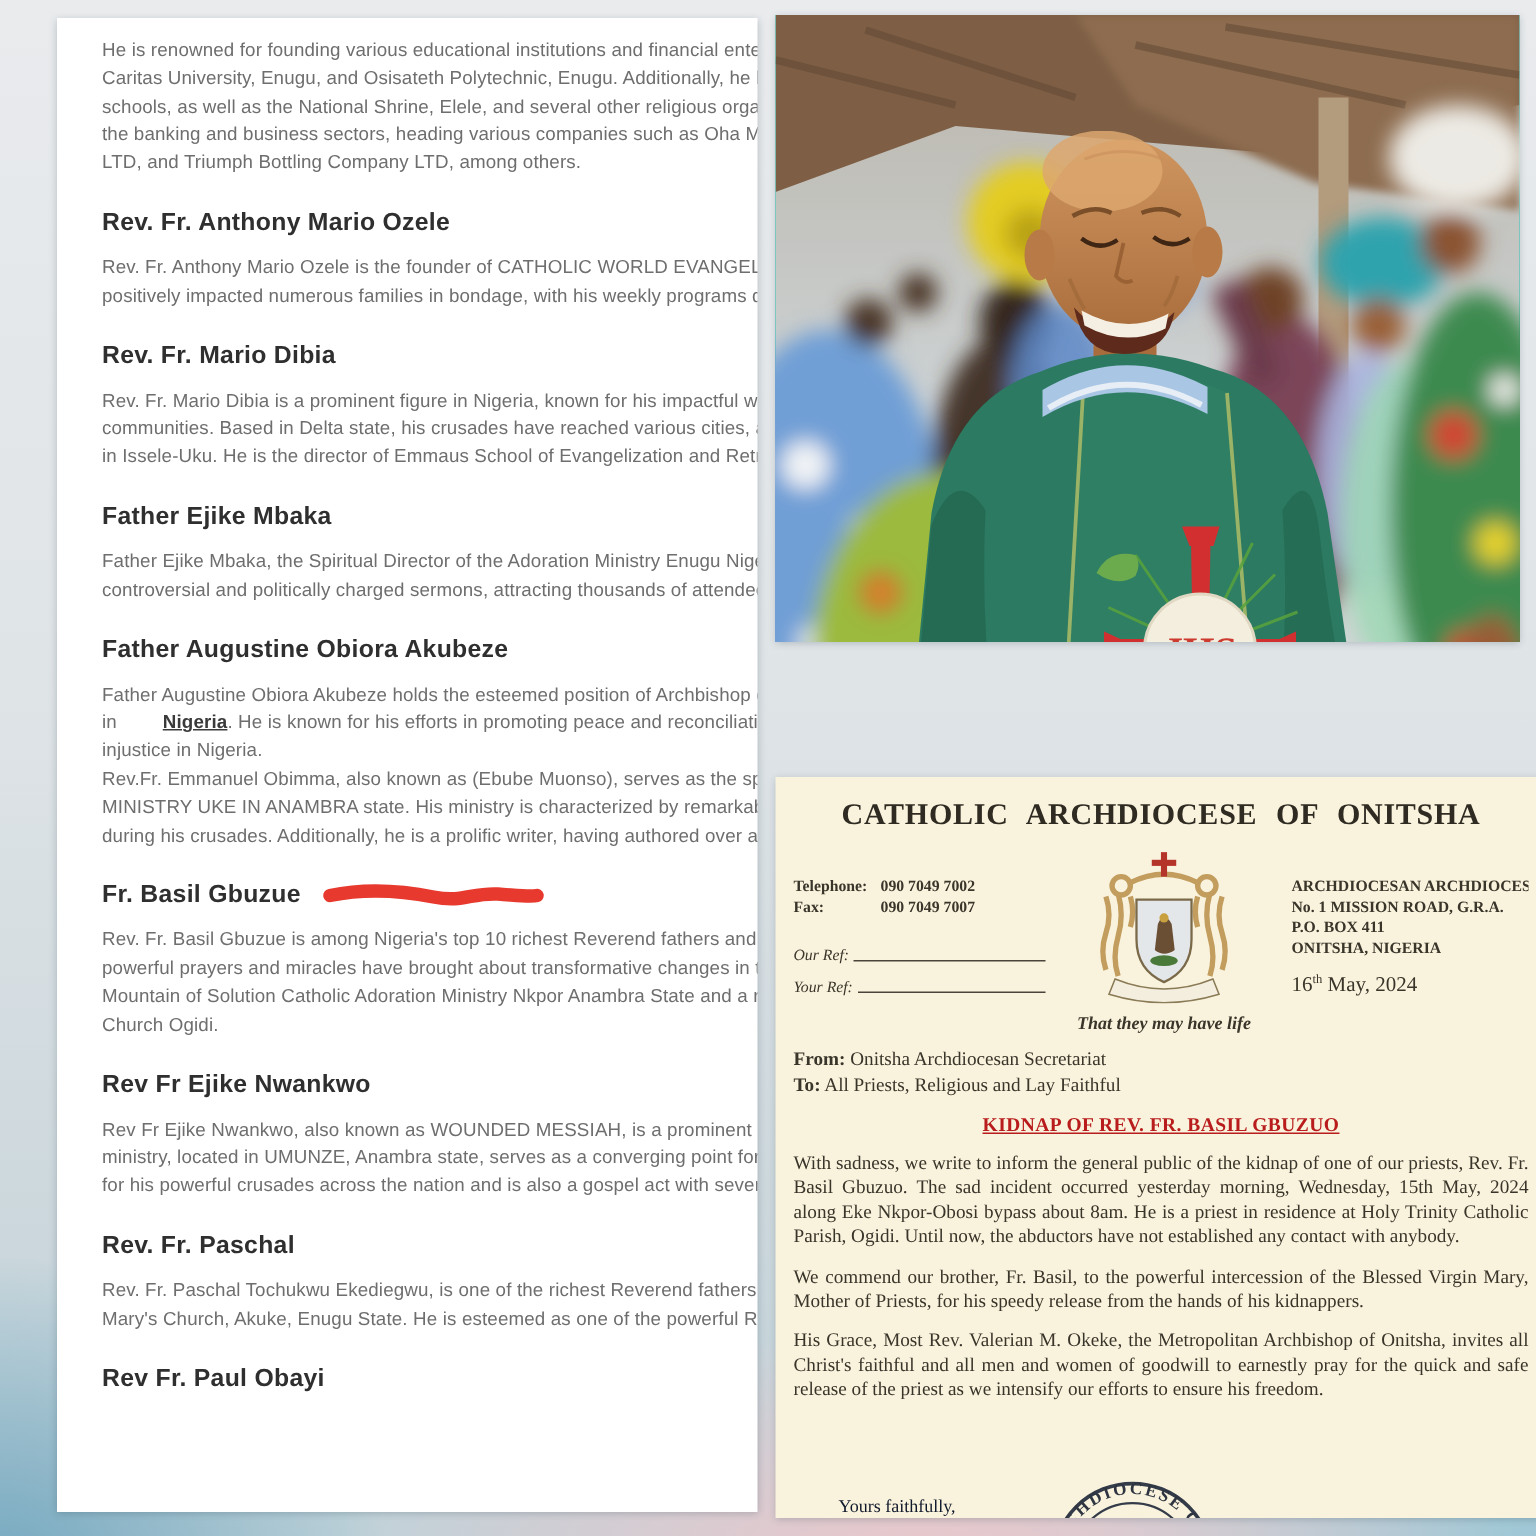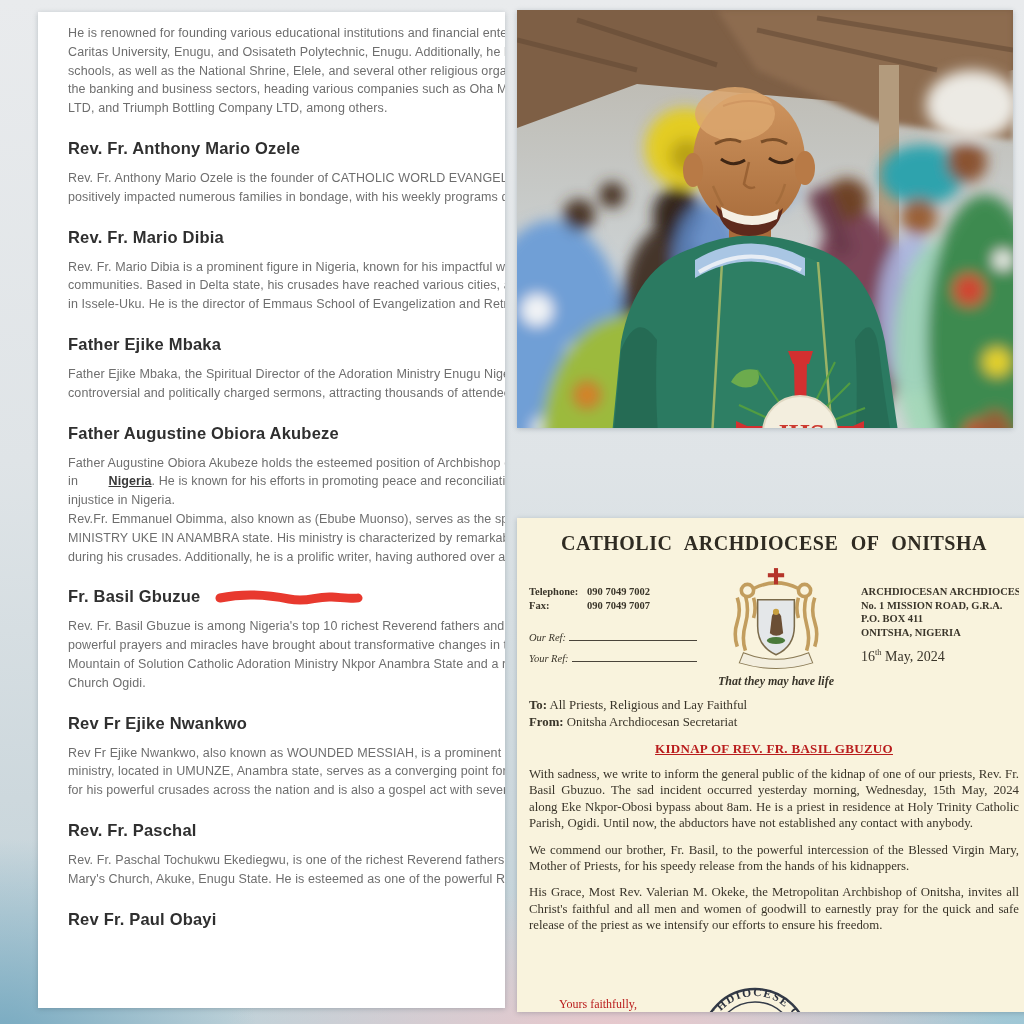--- a/index.html
+++ b/index.html
@@ -63,21 +63,21 @@
   .lh-right .sec-line{font-weight:700;line-height:13.5px;white-space:nowrap;overflow:hidden;}
   .letter-date{font-size:14px;margin-top:9px;}
   sup{font-size:60%;vertical-align:super;}
   .fromto{margin-top:8px;font-size:12.8px;line-height:16.5px;}
   .fromto b{font-weight:700;}
   .subject{
     text-align:center;font-weight:700;font-size:13px;color:#b91c1c;
     text-decoration:underline;letter-spacing:.3px;margin:11px 0 9px 0;
   }
   .letter-par{font-size:12.8px;line-height:16.4px;text-align:justify;margin:0 0 10px 0;}
-  .signoff{position:absolute;left:42px;top:479px;font-size:12px;color:#b91c1c;line-height:14px;}
+  .signoff{position:absolute;left:42px;top:479px;font-size:12px;color:#0f172a;line-height:14px;}
   .stamp{position:absolute;left:176px;top:462px;}
 
   
   .jhs-text{font-family:"Liberation Serif",serif;font-weight:700;}
 </style>
 </head>
 <body>
 
 <div class="canvas">
 
@@ -311,22 +311,22 @@
       <div class="lh-right">
         <div class="sec-line">ARCHDIOCESAN ARCHDIOCESE</div>
         <div class="sec-line">No. 1 MISSION ROAD, G.R.A.</div>
         <div class="sec-line">P.O. BOX 411</div>
         <div class="sec-line">ONITSHA, NIGERIA</div>
         <div class="letter-date"><span>16</span><sup>th</sup><span> May, 2024</span></div>
       </div>
     </div>
 
     <div class="fromto">
+      <div><b>From:</b> <span>Onitsha Archdiocesan Secretariat</span></div>
       <div><b>To:</b> <span>All Priests, Religious and Lay Faithful</span></div>
-      <div><b>From:</b> <span>Onitsha Archdiocesan Secretariat</span></div>
     </div>
 
     <div class="subject">KIDNAP OF REV. FR. BASIL GBUZUO</div>
 
     <p class="letter-par">With sadness, we write to inform the general public of the kidnap of one of our priests, Rev. Fr. Basil Gbuzuo. The sad incident occurred yesterday morning, Wednesday, 15th May, 2024 along Eke Nkpor-Obosi bypass about 8am. He is a priest in residence at Holy Trinity Catholic Parish, Ogidi. Until now, the abductors have not established any contact with anybody.</p>
     <p class="letter-par">We commend our brother, Fr. Basil, to the powerful intercession of the Blessed Virgin Mary, Mother of Priests, for his speedy release from the hands of his kidnappers.</p>
     <p class="letter-par">His Grace, Most Rev. Valerian M. Okeke, the Metropolitan Archbishop of Onitsha, invites all Christ's faithful and all men and women of goodwill to earnestly pray for the quick and safe release of the priest as we intensify our efforts to ensure his freedom.</p>
 
     <div class="signoff">Yours faithfully,</div>
 

